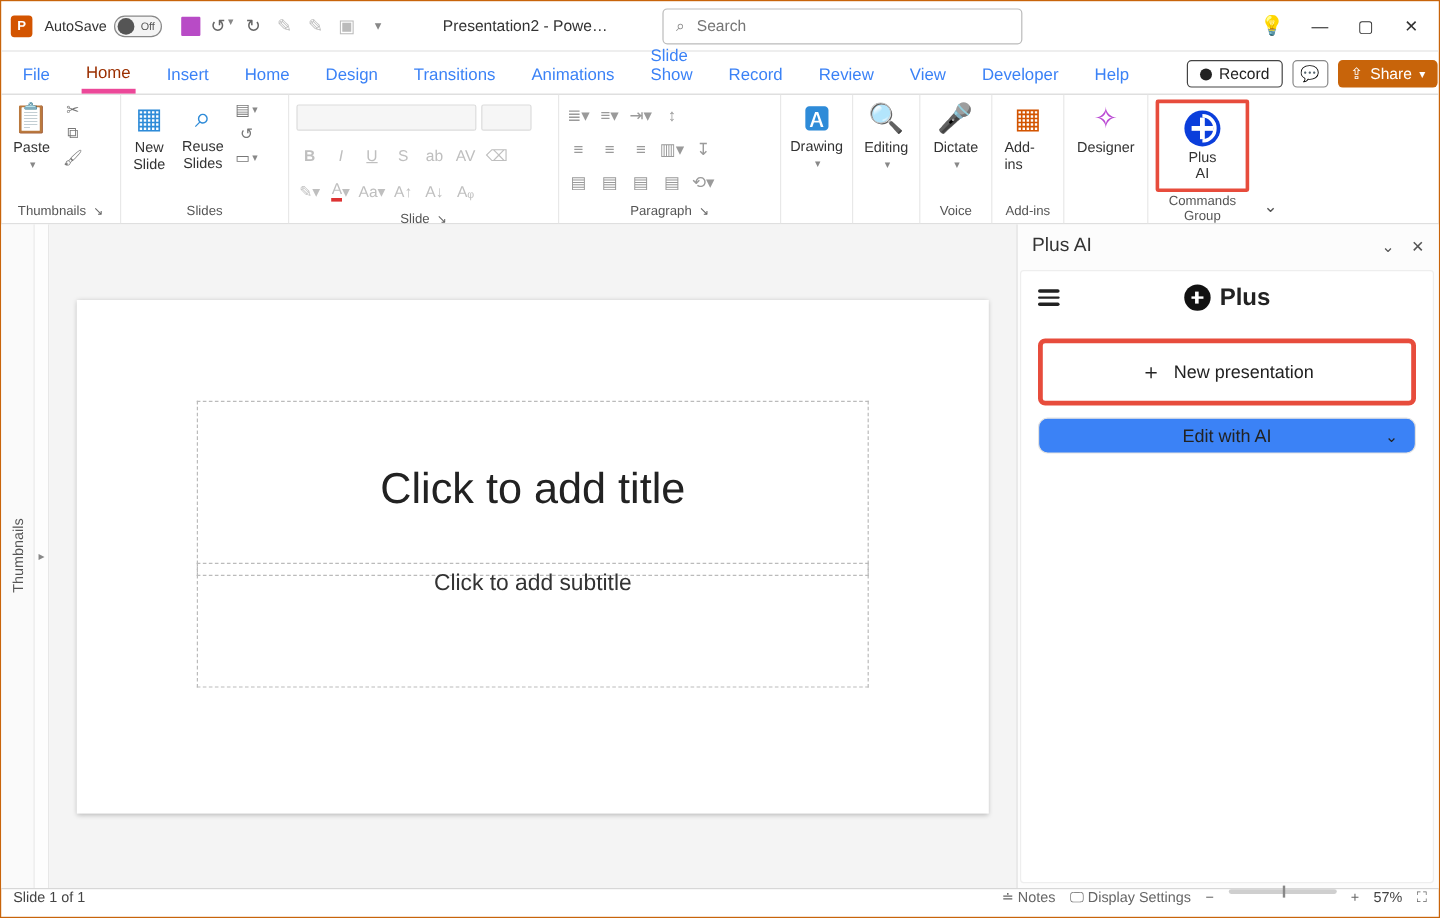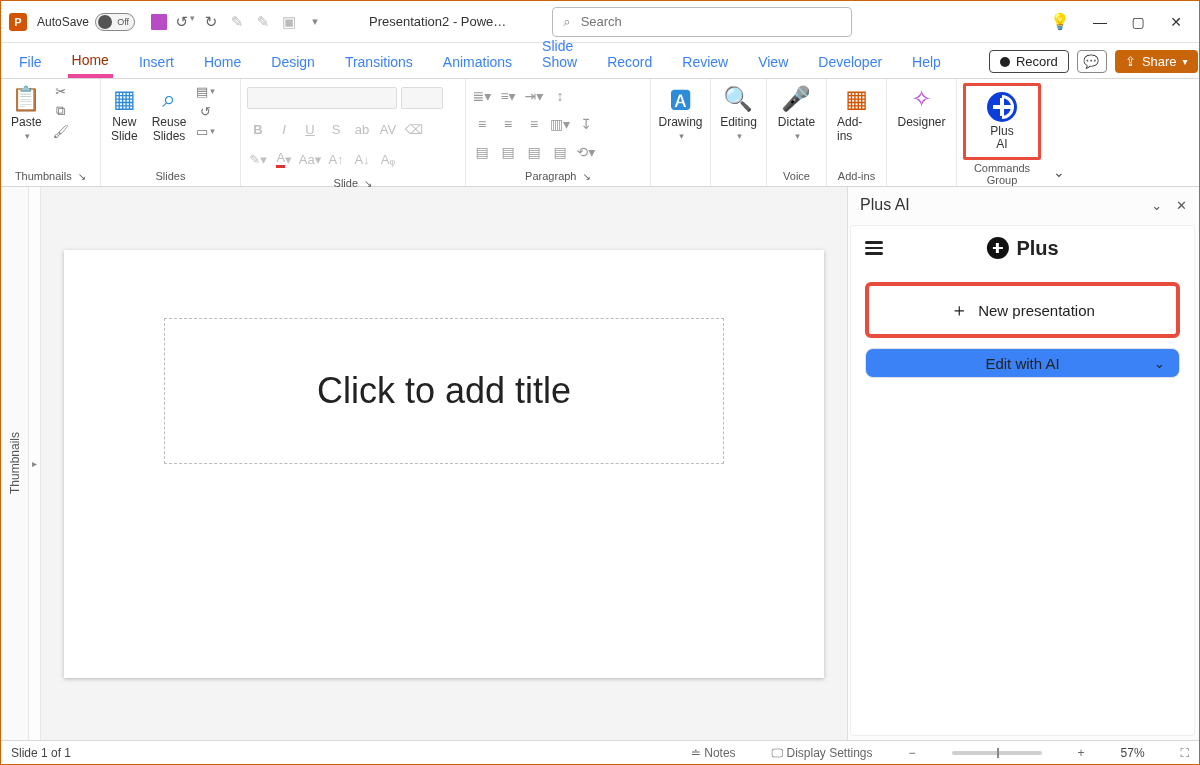--- a/index.html
+++ b/index.html
@@ -143,21 +143,21 @@
     flex:1;background:#f4f4f4;display:flex;align-items:center;justify-content:center;
   }
   .slide{
     width:760px;height:428px;background:#fff;box-shadow:0 1px 4px rgba(0,0,0,.25);
     position:relative;
   }
   .ph{
     position:absolute;border:1px dashed #bbb;
     display:flex;align-items:center;justify-content:center;text-align:center;color:#222;
   }
-  .ph-title{left:100px;top:68px;width:560px;height:146px;font-size:36px;font-weight:400;}
+  .ph-title{left:100px;top:84px;width:560px;height:146px;font-size:36px;font-weight:400;}
   .ph-sub{left:100px;top:219px;width:560px;height:104px;font-size:19px;color:#333;align-items:flex-start;padding-top:6px;}
   
   .pane{
     width:352px;border-left:1px solid #ddd;background:#fcfcfc;display:flex;flex-direction:column;
   }
   .pane-header{
     height:36px;display:flex;align-items:center;justify-content:space-between;
     padding:0 12px;
   }
   .pane-header .pht{font-size:16px;color:#333;}
@@ -178,22 +178,22 @@
     display:flex;align-items:center;justify-content:center;gap:10px;font-size:15px;font-weight:500;cursor:pointer;
   }
   .np-plus{font-size:18px;color:#222;}
   .ewai-row{
     margin:4px 14px;height:30px;border:1px solid #e2e2e2;border-radius:8px;background:#3b82f6;
     display:flex;align-items:center;justify-content:center;position:relative;font-size:15px;font-weight:500;cursor:pointer;
   }
   .ewai-row .chev{position:absolute;right:14px;color:#222;font-size:13px;}
   
   .status{
-    height:24px;border-top:1px solid #d7d7d7;display:flex;align-items:center;
-    padding:0 10px;font-size:12px;color:#444;gap:36px;
+    height:24px;border-top:1px solid #d7d7d7;display:flex;
+    padding:0 10px;font-size:12px;color:#444;gap:12px;
   }
   .status .sp{flex:1;}
   .zoom-track{width:90px;height:4px;background:#cfcfcf;position:relative;border-radius:2px;}
   .zoom-track::before{content:"";position:absolute;left:50%;top:-3px;width:2px;height:10px;background:#888;}
   .st-icon{color:#666;cursor:pointer;}
   .drop-arrow{font-size:9px;color:#888;margin-left:2px;}
 </style>
 </head>
 <body>
 
@@ -443,20 +443,23 @@
 <div class="main">
   <div class="thumb-rail">
     <span>Thumbnails</span>
   </div>
   <div class="thumb-toggle">▸</div>
   <div class="canvas">
     <div class="slide">
       <div class="ph ph-title">
         <span>Click to add title</span>
       </div>
+      <div class="ph ph-sub">
+        <span>Click to add subtitle</span>
+      </div>
     </div>
   </div>
 
   <div class="pane">
     <div class="pane-header">
       <div class="pht">Plus AI</div>
       <div class="phc">
         <span style="cursor:pointer">⌄</span>
         <span style="cursor:pointer">✕</span>
       </div>

